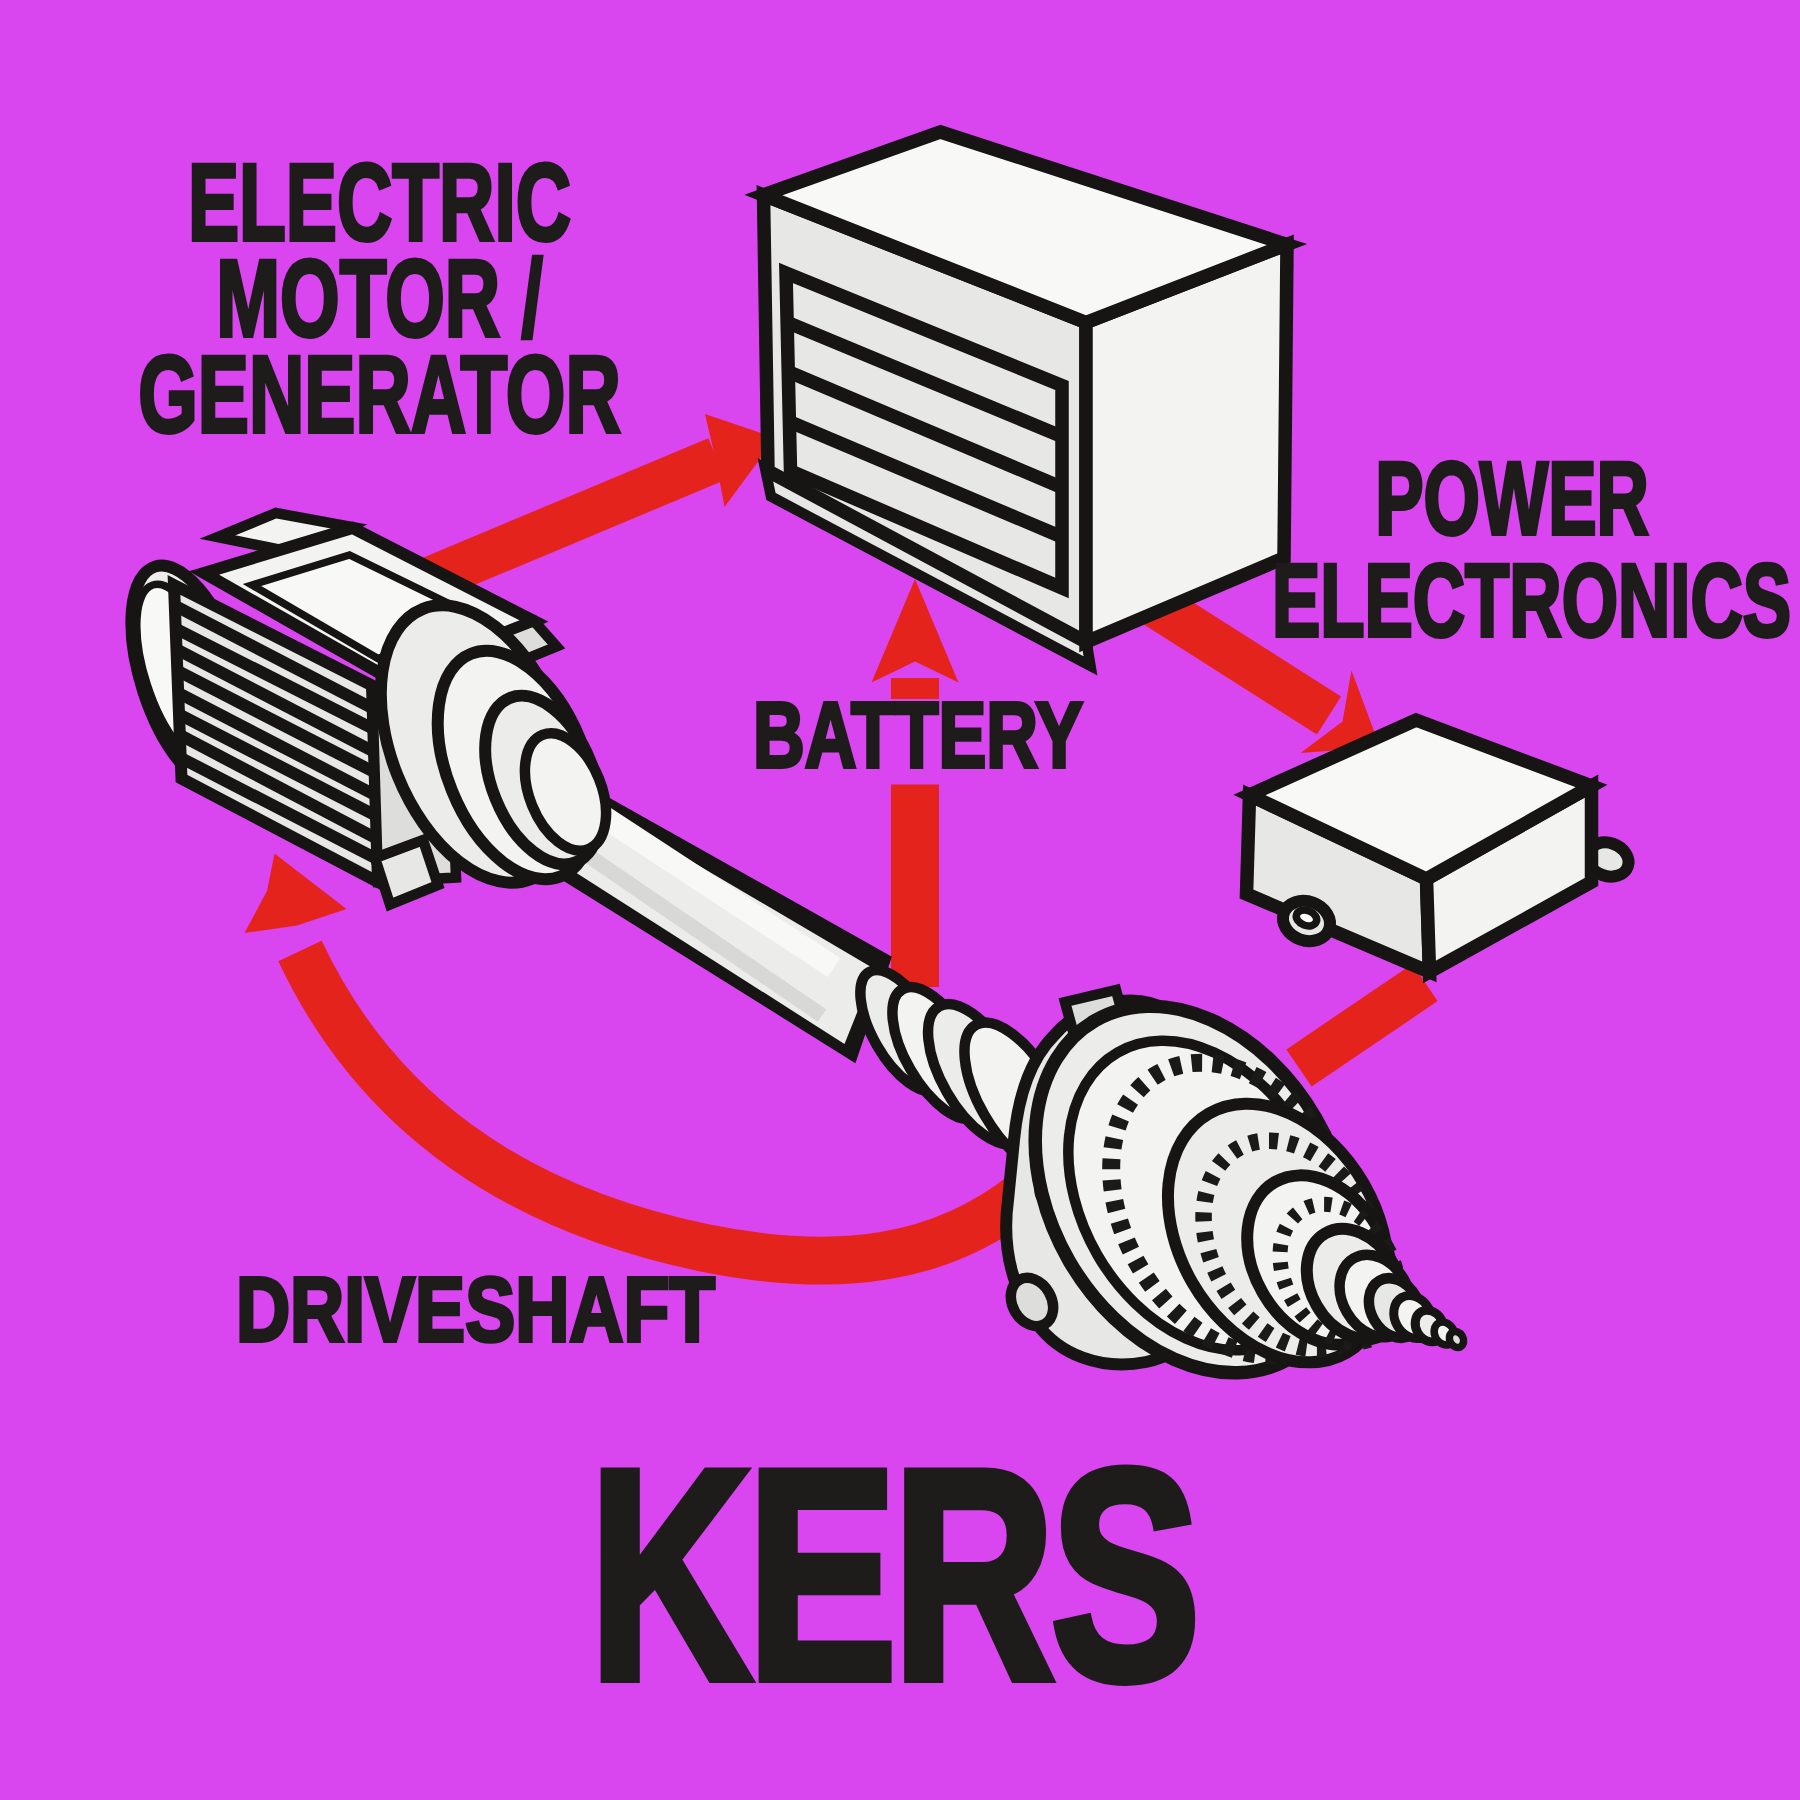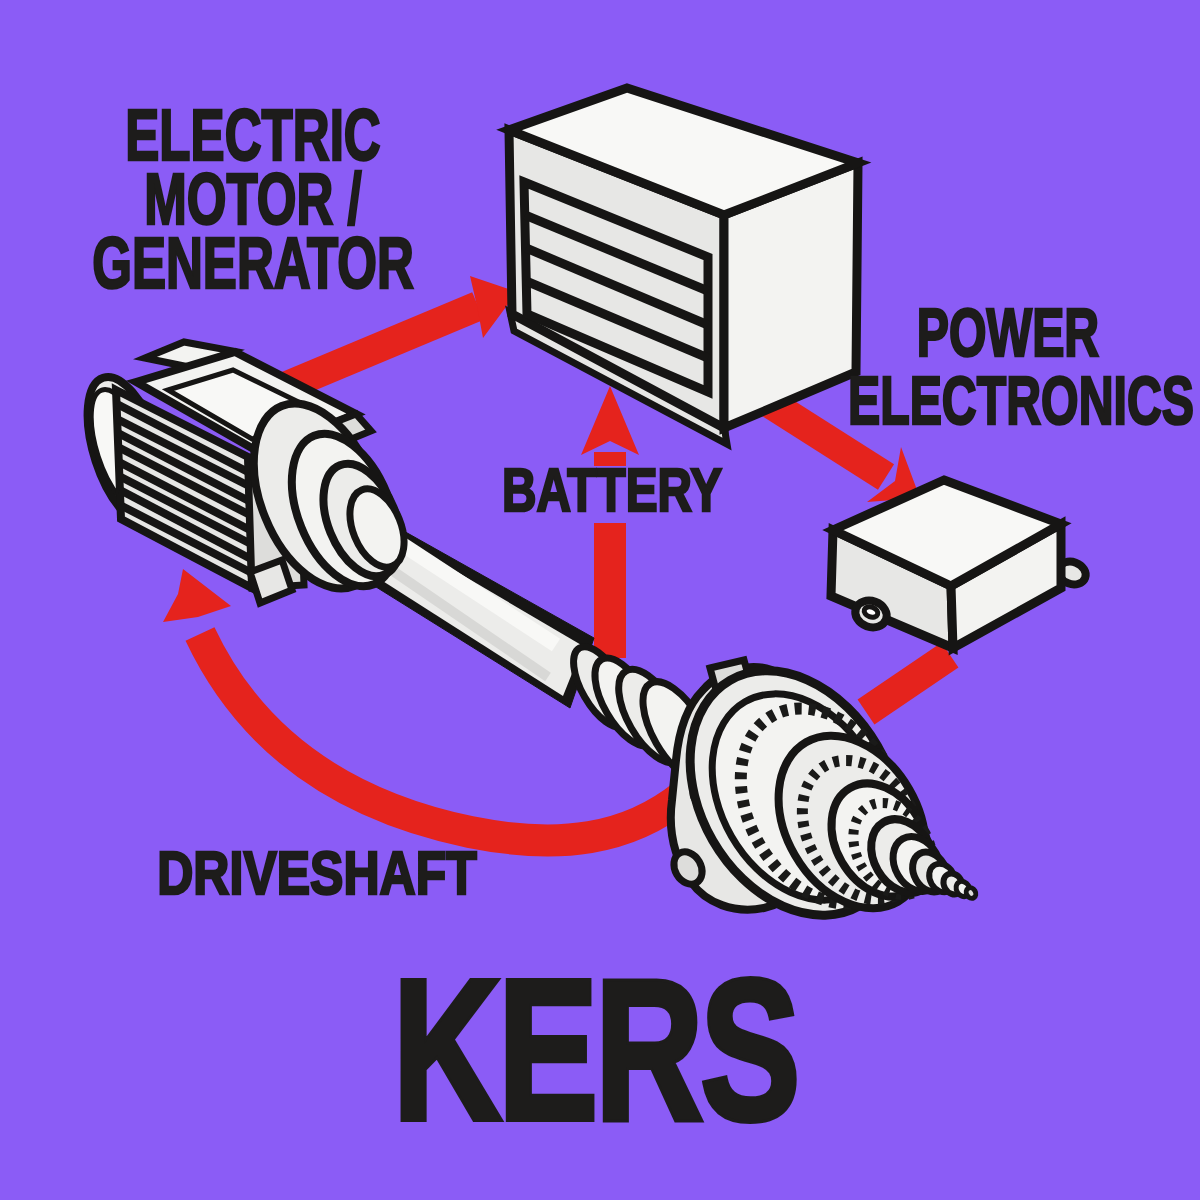--- a/index.html
+++ b/index.html
@@ -1,16 +1,16 @@
 <!DOCTYPE html>
 <html><head>
 <meta charset="utf-8">
 <style>
   html,body{margin:0;padding:0;background:#ffffff;}
-  .stage{position:relative;width:1200px;height:1200px;background:#8b5cf6;overflow:hidden;
+  .stage{position:relative;width:1200px;height:1200px;background:#d946ef;overflow:hidden;
          font-family:"Liberation Sans", sans-serif;}
   svg{display:block;}
   
   .red-fill{fill:#e5231d;stroke:none;}
   .red-line{stroke:#e5231d;fill:none;}
   
   .ink{stroke:#161514;}
   .fill-a{fill:#ececea;}   
   .fill-b{fill:#f3f3f1;}   
   .fill-c{fill:#e7e7e5;}   

